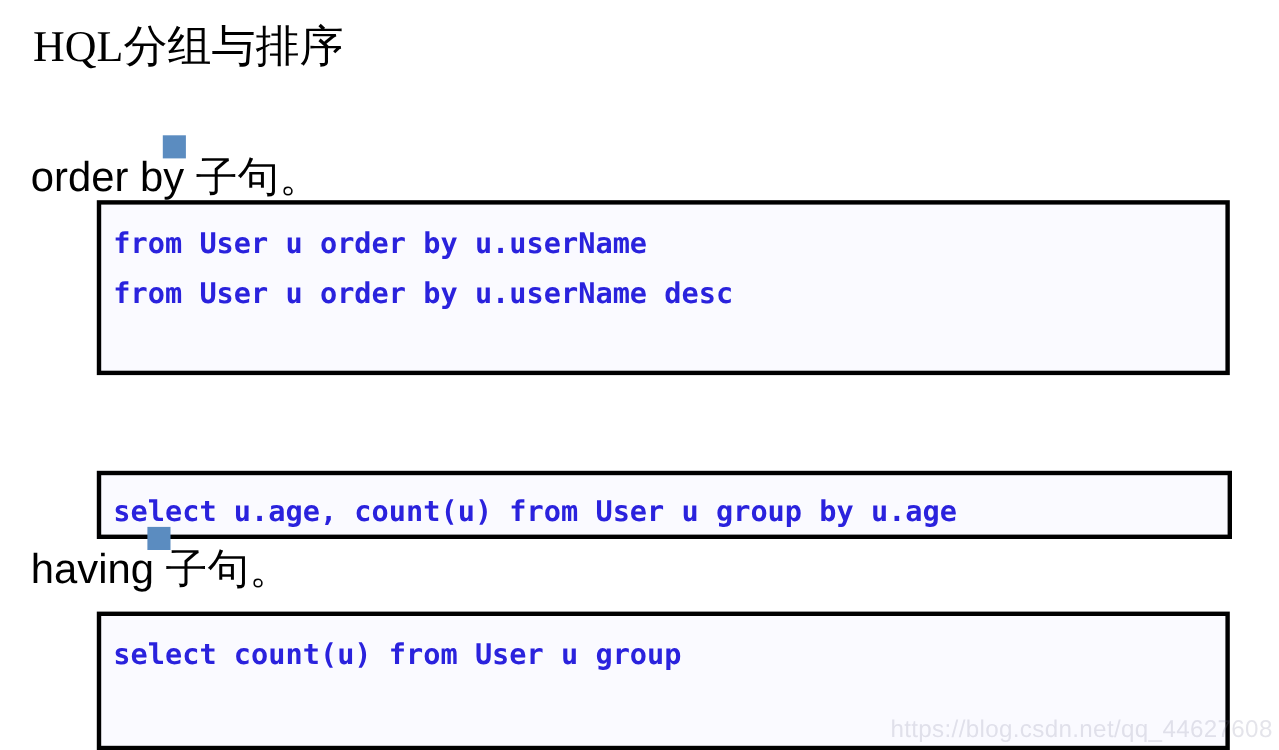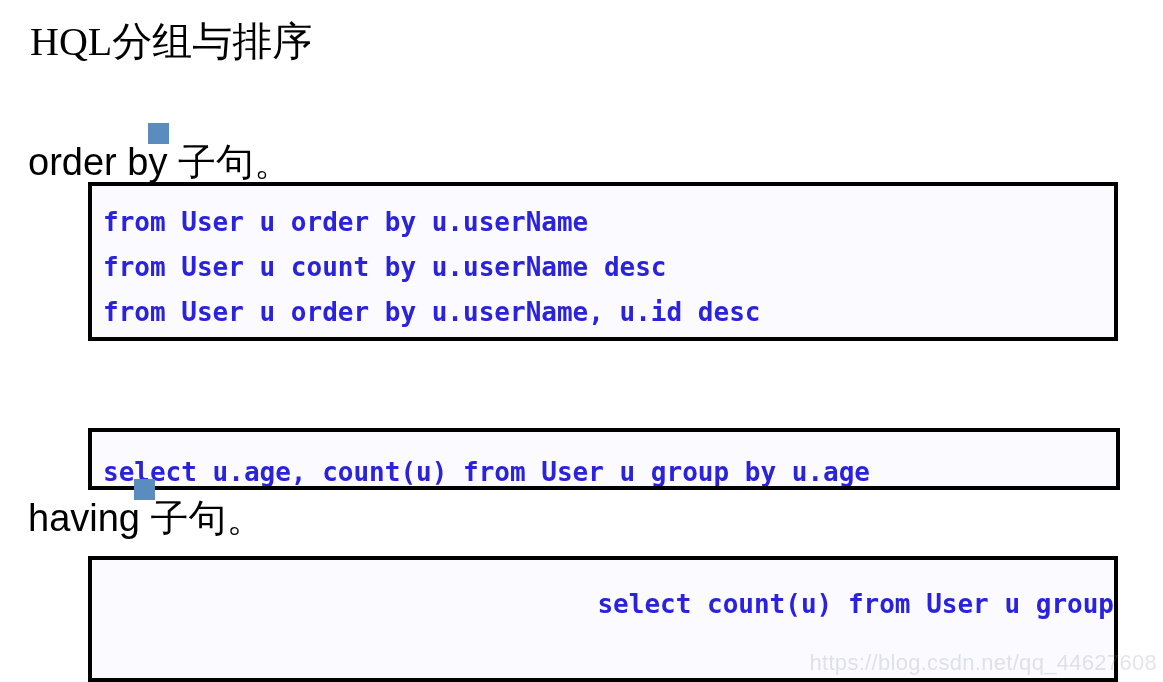--- a/index.html
+++ b/index.html
@@ -89,28 +89,27 @@
   #code-box-1 {
     top: 182px;
     width: 1030px;
     height: 159px;
     padding-top: 14px;
   }
   #code-box-2 {
     top: 428px;
     width: 1032px;
     height: 62px;
-    padding-top: 18px;
+    padding-top: 12px;
   }
   #code-box-3 {
     top: 556px;
     width: 1030px;
     height: 126px;
-    padding-top: 22px;
-    text-align: right;
+    padding-top: 14px;
   }
 
   
   .watermark {
     position: absolute;
     right: 6px;
     bottom: 6px;
     font-family: "Liberation Sans", sans-serif;
     font-size: 22px;
     color: rgba(120, 120, 150, 0.20);
@@ -126,22 +125,21 @@
 
   <div class="slide-title">HQL分组与排序</div>
 
   <div class="bullet-row" id="bullet-1">
     <span class="bullet-marker"></span>
     <span class="bullet-text">order by 子句。</span>
   </div>
 
   <div class="code-box" id="code-box-1">
     <div class="code-line">from User u order by u.userName</div>
-    <div class="code-line">from User u count by u.userName desc</div>
-    <div class="code-line">from User u order by u.userName, u.id desc</div>
+    <div class="code-line">from User u order by u.userName desc</div>
   </div>
 
 
   <div class="code-box" id="code-box-2">
     <div class="code-line">select u.age, count(u) from User u group by u.age</div>
   </div>
 
   <div class="bullet-row" id="bullet-3">
     <span class="bullet-marker"></span>
     <span class="bullet-text">having 子句。</span>

